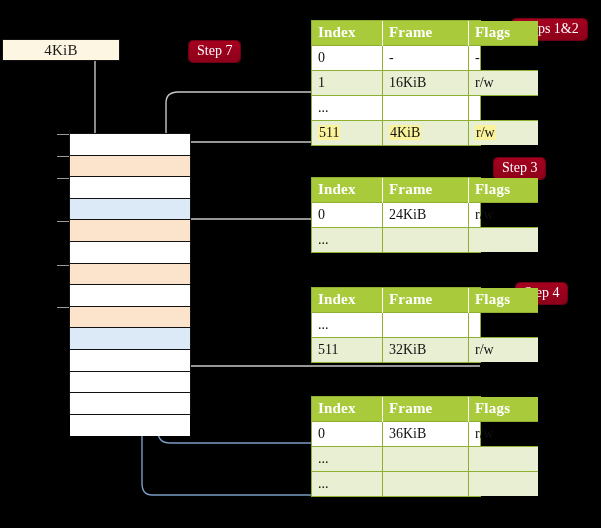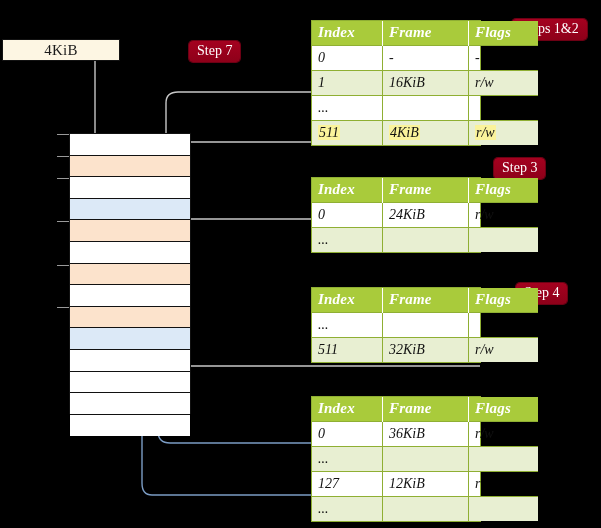--- a/index.html
+++ b/index.html
@@ -92,21 +92,20 @@
     border: 1px solid #8FAF33;
     border-collapse: collapse;
     background: #ffffff;
     font-size: 14px;
     color: #111111;
   }
   .ptable table {
     border-collapse: collapse;
     width: 100%;
     table-layout: fixed;
-    font-style: italic;
   }
   .ptable th {
     background: #A9CB3B;
     color: #ffffff;
     font-weight: bold;
     text-align: left;
     padding: 3px 6px 4px 6px;
     border-right: 1px solid #ffffff;
     font-size: 15px;
     letter-spacing: .2px;
@@ -310,25 +309,20 @@
         <tr>
           <td>0</td>
           <td>36KiB</td>
           <td>r/w</td>
         </tr>
         <tr class="alt">
           <td>...</td>
           <td></td>
           <td></td>
         </tr>
-        <tr>
-          <td>127</td>
-          <td>12KiB</td>
-          <td>r</td>
-        </tr>
         <tr class="alt">
           <td>...</td>
           <td></td>
           <td></td>
         </tr>
       </tbody>
     </table>
   </div>
 
 </div>

